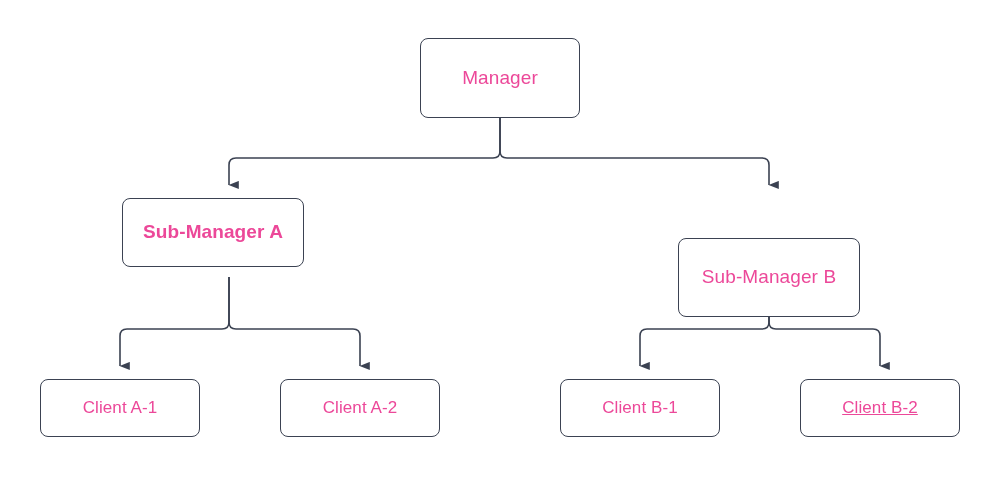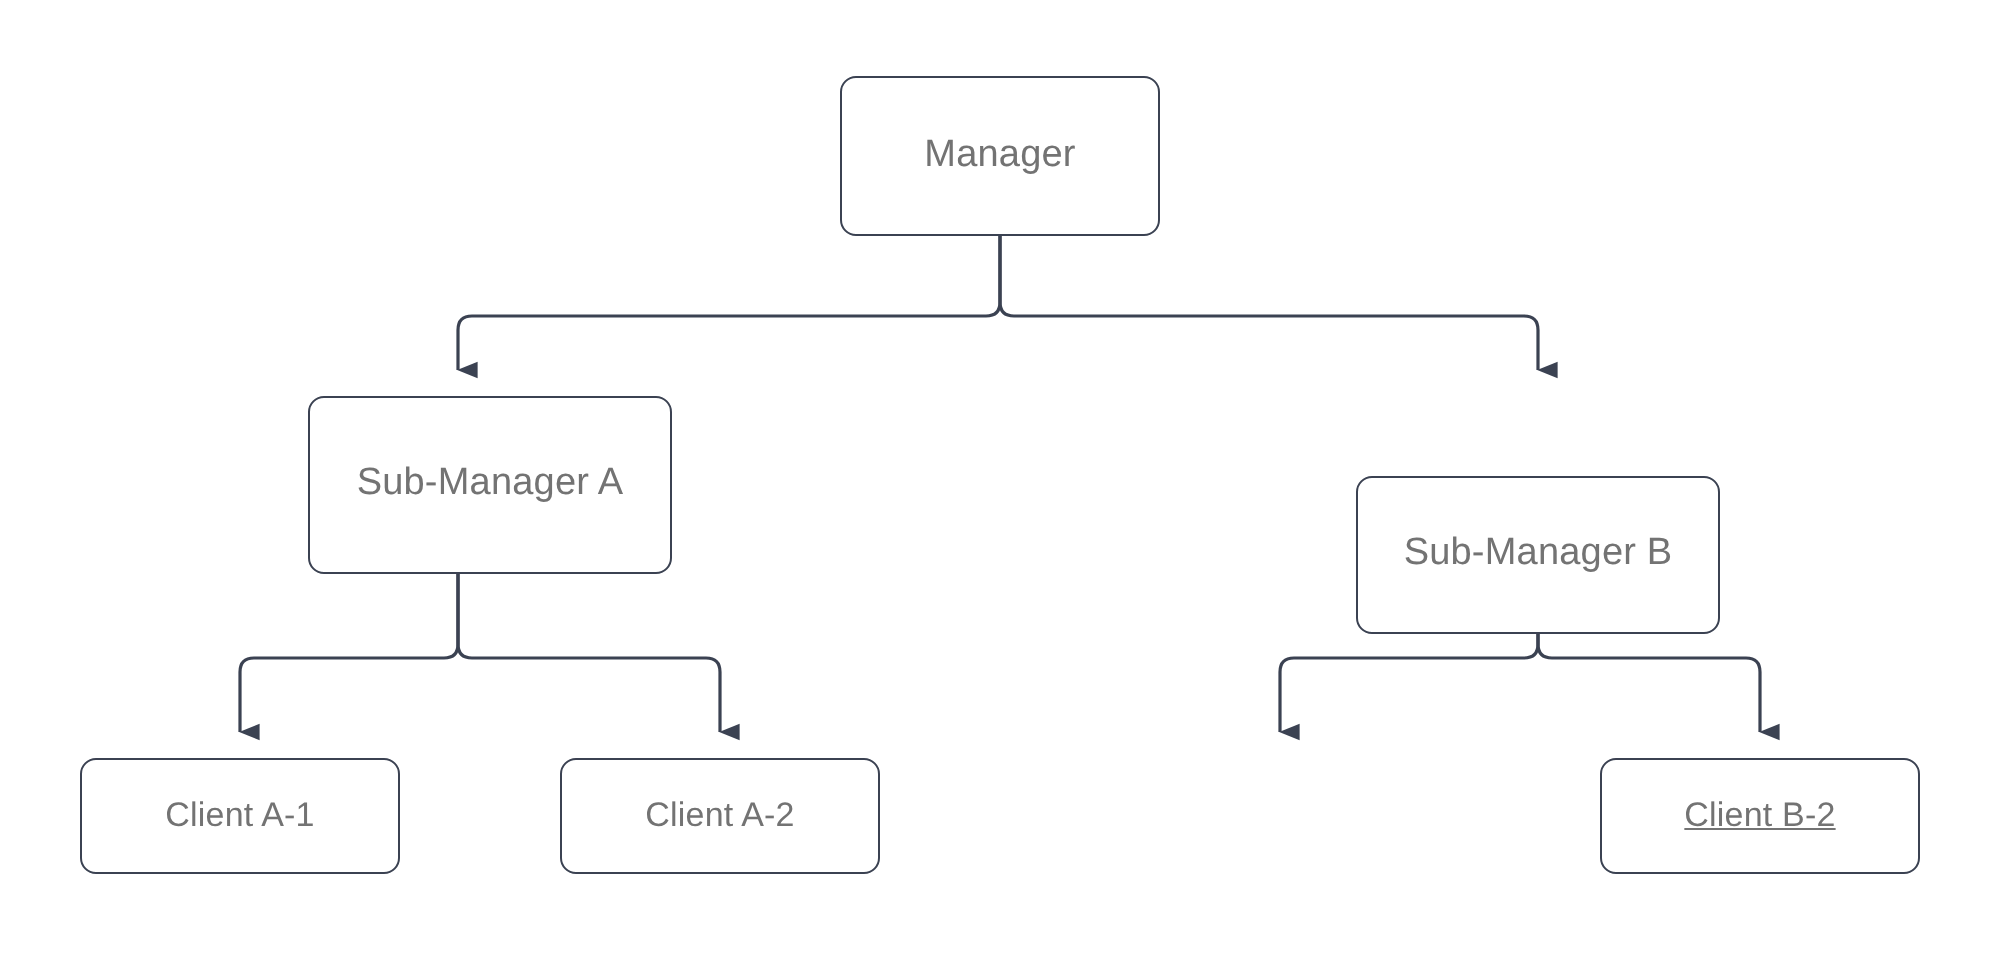--- a/index.html
+++ b/index.html
@@ -29,21 +29,21 @@
   }
   .node {
     position: absolute;
     box-sizing: border-box;
     background: #ffffff;
     border: 1.6px solid #3b4252;
     border-radius: 8px;
     display: flex;
     align-items: center;
     justify-content: center;
-    color: #737373;
+    color: #ec4899;
     text-align: center;
     letter-spacing: 0.1px;
   }
   .node-label {
     display: block;
     line-height: 1.1;
     white-space: nowrap;
   }
   .level-root {
     font-size: 19px;
@@ -77,34 +77,37 @@
 
     <path d="M 769 277 L 769 322 Q 769 329 762 329 L 647 329 Q 640 329 640 336 L 640 366" fill="none" stroke="#3b4252" stroke-width="1.6" stroke-linecap="butt" marker-end="url(#arrowhead)"></path>
 
     <path d="M 769 277 L 769 322 Q 769 329 776 329 L 873 329 Q 880 329 880 336 L 880 366" fill="none" stroke="#3b4252" stroke-width="1.6" stroke-linecap="butt" marker-end="url(#arrowhead)"></path>
   </svg>
 
   <div class="node level-root" id="node-manager" style="left: 420px; top: 38px; width: 160px; height: 80px;">
     <span class="node-label">Manager</span>
   </div>
 
-  <div class="node level-mid" id="node-sub-manager-a" style="left: 154px; top: 198px; width: 182px; height: 89px;">
+  <div class="node level-mid" id="node-sub-manager-a" style="left: 122px; top: 198px; width: 182px; height: 69px; font-weight: bold;">
     <span class="node-label">Sub-Manager A</span>
   </div>
 
   <div class="node level-mid" id="node-sub-manager-b" style="left: 678px; top: 198px; width: 182px; height: 79px; margin-top: 40px;">
     <span class="node-label">Sub-Manager B</span>
   </div>
 
   <div class="node level-leaf" id="node-client-a-1" style="left: 40px; top: 379px; width: 160px; height: 58px;">
     <span class="node-label">Client A-1</span>
   </div>
 
   <div class="node level-leaf" id="node-client-a-2" style="left: 280px; top: 379px; width: 160px; height: 58px; justify-content: center;">
     <span class="node-label">Client A-2</span>
   </div>
 
+  <div class="node level-leaf" id="node-client-b-1" style="left: 560px; top: 379px; width: 160px; height: 58px;">
+    <span class="node-label">Client B-1</span>
+  </div>
 
   <div class="node level-leaf" id="node-client-b-2" style="left: 800px; top: 379px; width: 160px; height: 58px; text-decoration: underline;">
     <span class="node-label">Client B-2</span>
   </div>
 
 </div>
 
 </body></html>

